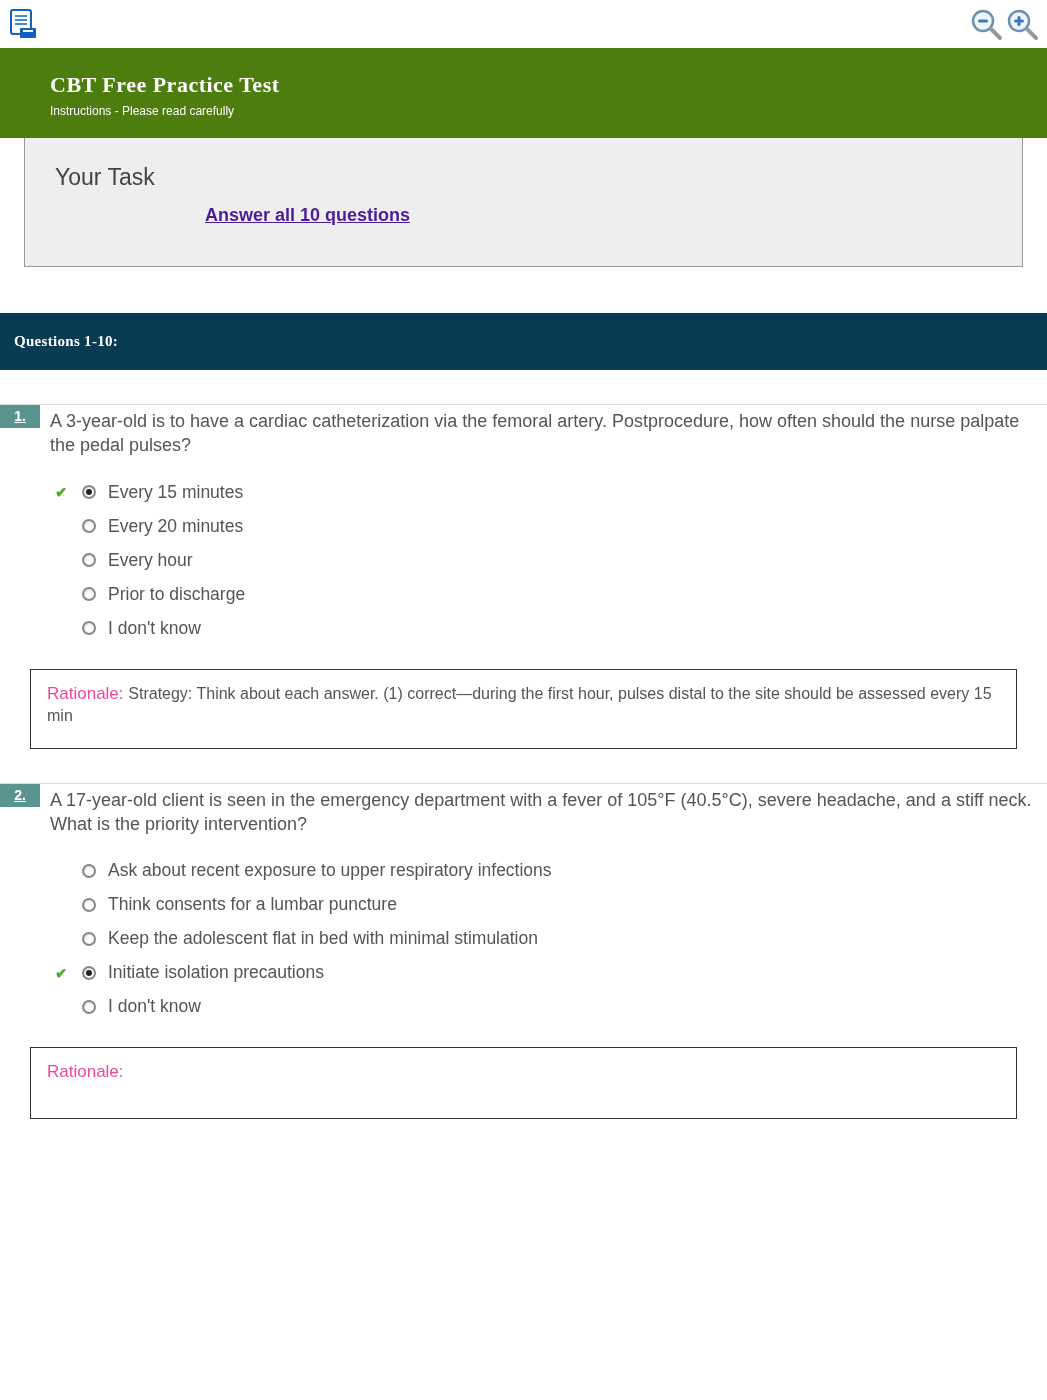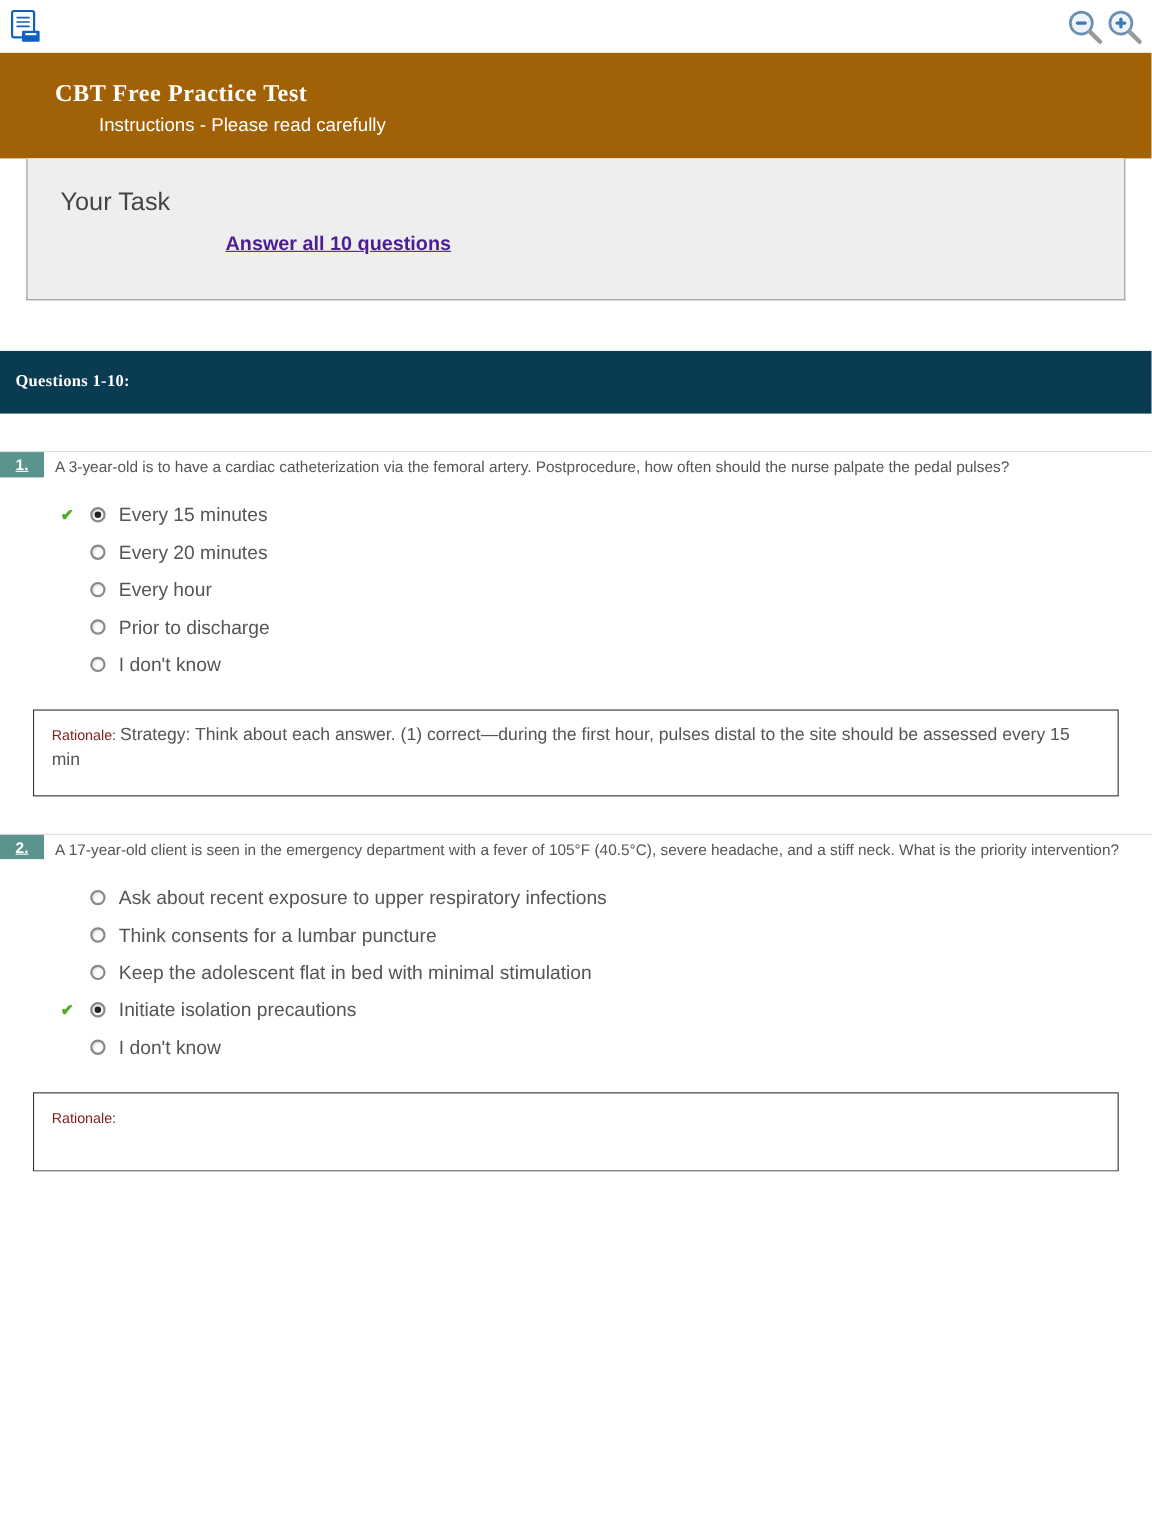--- a/index.html
+++ b/index.html
@@ -27,35 +27,34 @@
     display: flex;
     gap: 2px;
     align-items: center;
   }
   .zoom-icon {
     width: 34px;
     height: 34px;
     display: inline-block;
   }
   .banner {
-    background: #a16207;
+    background: #4d7c0f;
     color: #fff;
     padding: 24px 50px 20px;
     font-family: Georgia, 'Times New Roman', serif;
   }
   .banner-title {
     font-size: 22px;
     font-weight: bold;
     letter-spacing: 0.5px;
   }
   .banner-sub {
-    font-size: 17px;
+    font-size: 12px;
     margin-top: 6px;
     font-family: Arial, sans-serif;
-    margin-left: 40px;
   }
   .task-box {
     margin: 0 24px 0 24px;
     border: 1px solid #999;
     border-top: none;
     background: #eeeeee;
     padding: 26px 30px 40px;
     font-family: Arial, sans-serif;
   }
   .task-box .task-label {
@@ -103,21 +102,21 @@
     color: #fff;
     font-size: 14px;
     line-height: 1.2;
     padding: 3px 0;
     text-align: center;
     text-decoration: underline;
     font-weight: bold;
     width: 40px;
   }
   .q-text {
-    font-size: 14px;
+    font-size: 18px;
     color: #555;
     padding: 4px 0 0 10px;
     flex: 1;
     line-height: 1.35;
   }
   .options {
     margin: 24px 0 0 52px;
   }
   .option-row {
     display: flex;
@@ -166,22 +165,22 @@
   .rationale {
     margin: 30px 30px 0 30px;
     border: 1px solid #333;
     padding: 12px 16px 20px;
     font-size: 16px;
     color: #555;
     line-height: 1.4;
     min-height: 72px;
   }
   .rationale-label {
-    font-size: 13px;
-    color: #7f1d1d;
+    font-size: 17px;
+    color: #ec4899;
   }
 </style>
 </head>
 <body>
 
 <div class="top-bar">
   <span class="doc-icon">
     <svg viewBox="0 0 32 32" width="32" height="32">
       <rect x="3" y="2" width="20" height="24" rx="2" fill="#fff" stroke="#1060c0" stroke-width="2"></rect>
       <line x1="7" y1="8" x2="19" y2="8" stroke="#1060c0" stroke-width="1.5"></line>

